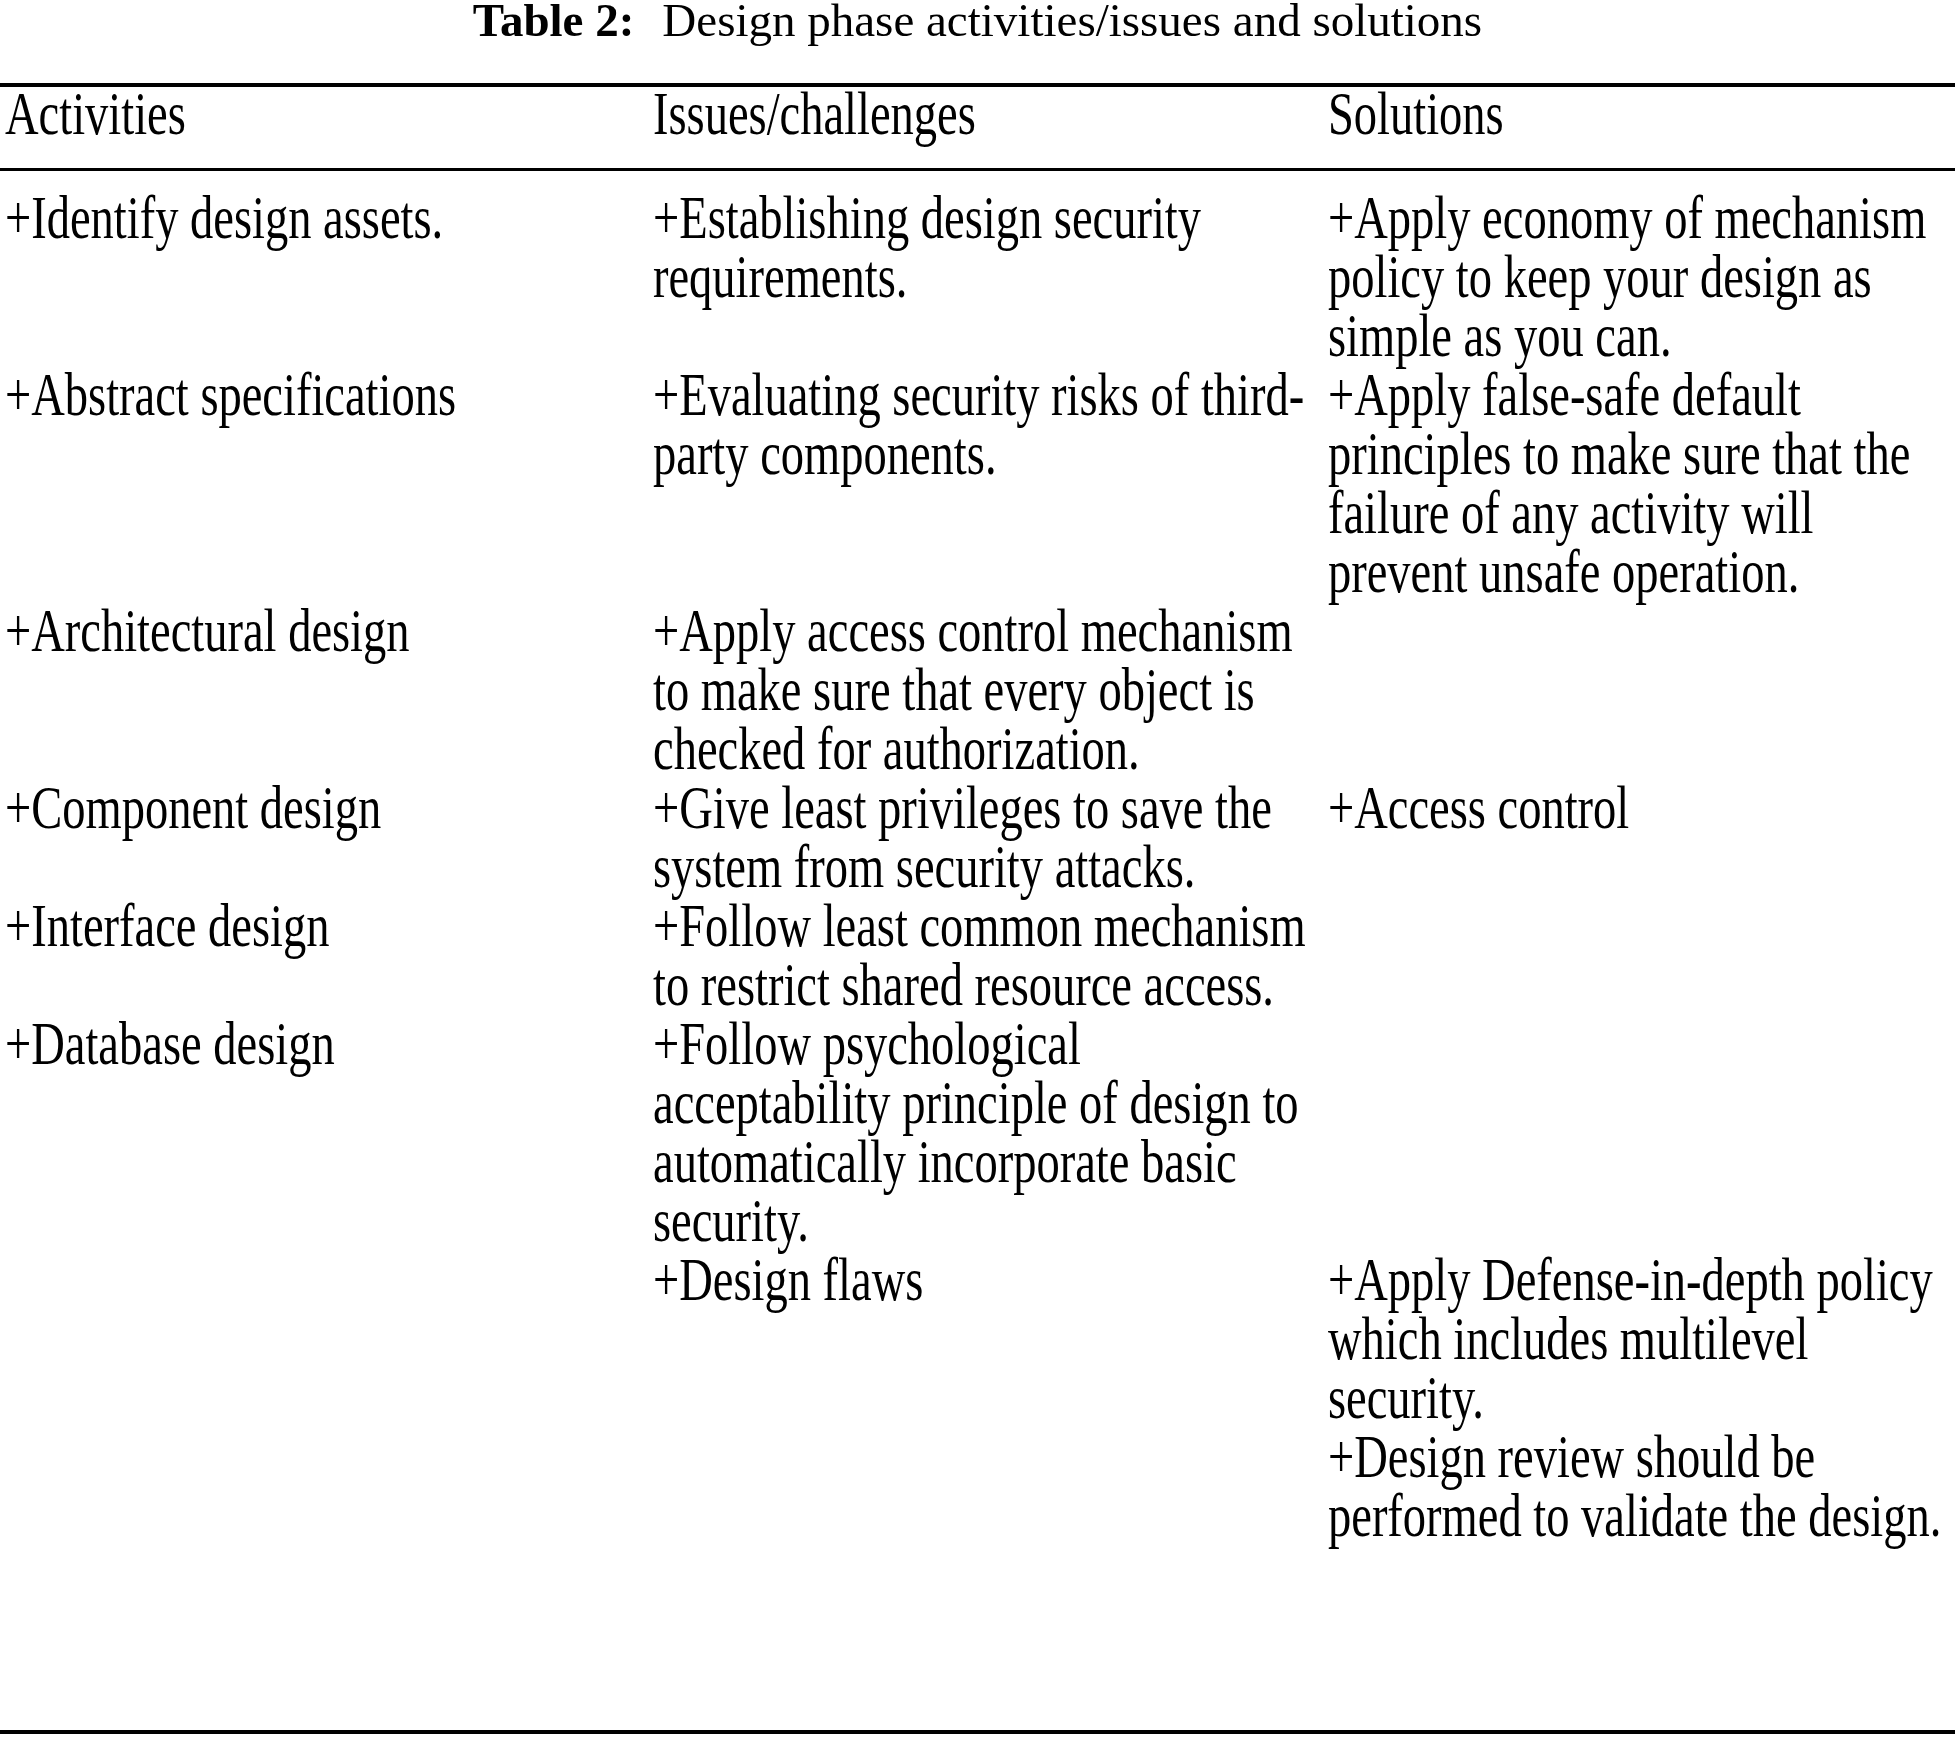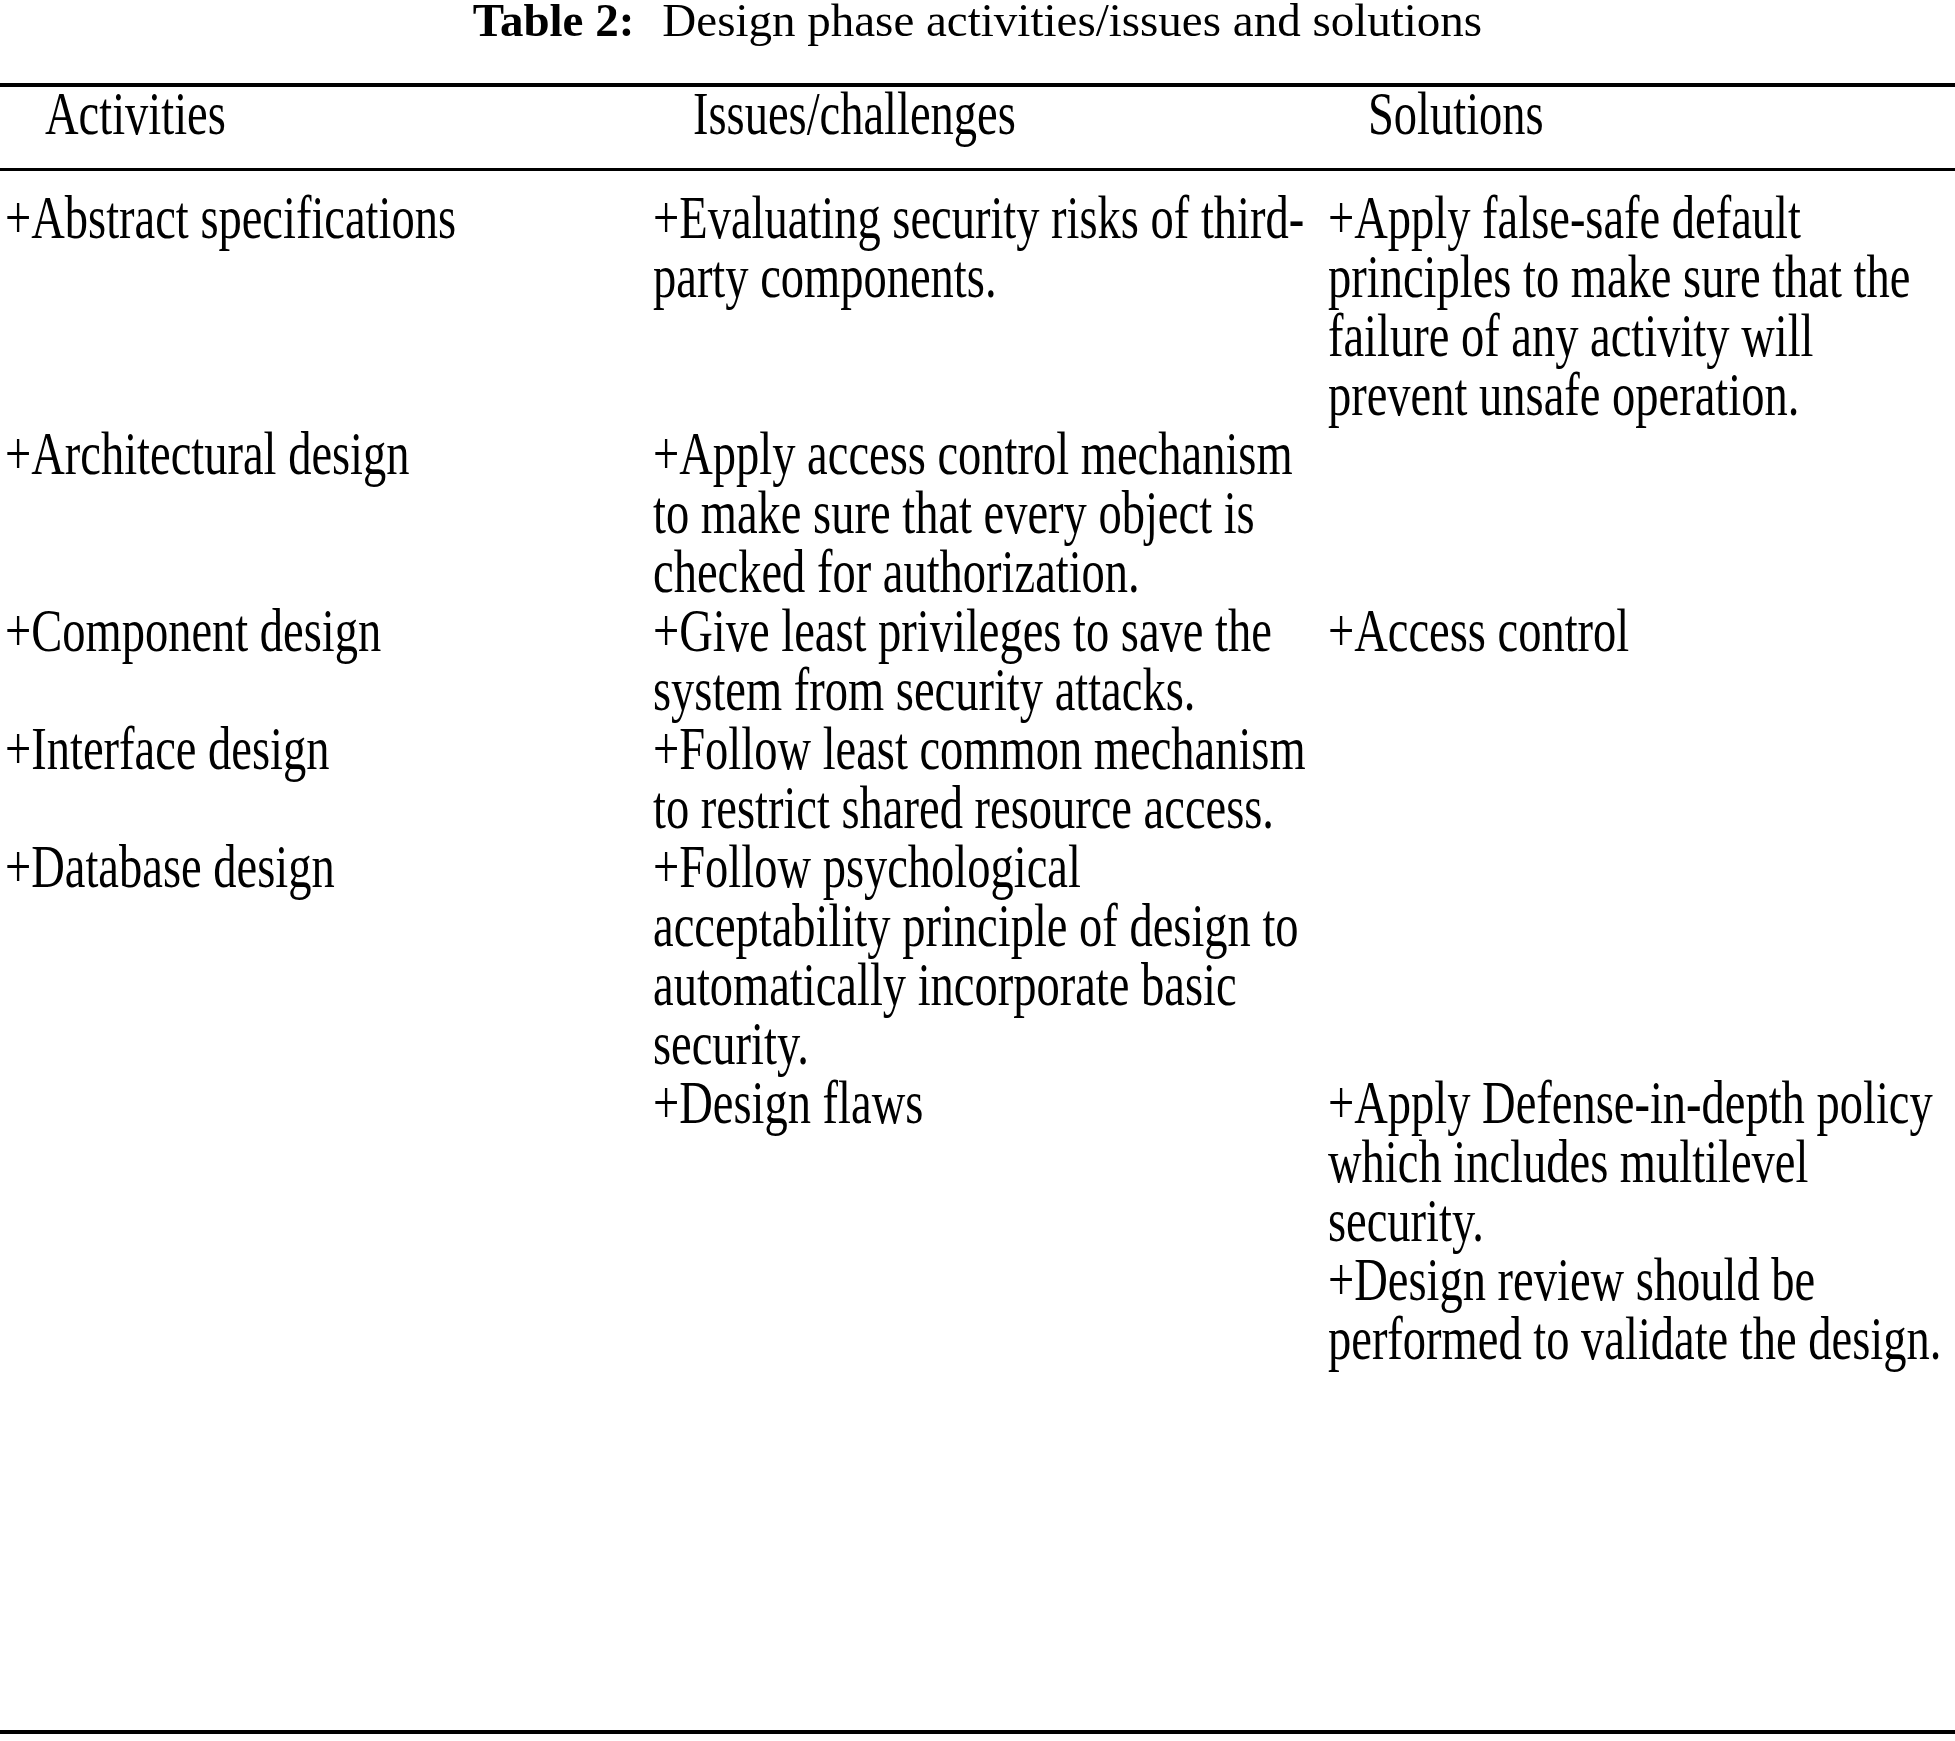--- a/index.html
+++ b/index.html
@@ -31,21 +31,21 @@
     width: 100%;
     background: #000000;
   }
   .rule-top    { top: 83px;   height: 4px; }
   .rule-mid    { top: 168px;  height: 3px; }
   .rule-bottom { top: 1730px; height: 4px; }
   .grid {
     display: grid;
     grid-template-columns: 653px 675px 627px;
   }
-  .header { position: absolute; top: 84px; left: 0; right: 0; margin-left: 40px; }
+  .header { position: absolute; top: 84px; left: 0; right: 0; }
   .tbody  { position: absolute; top: 188px; left: 0; right: 0; }
   .cell { box-sizing: border-box; overflow: visible; }
   .c1 { padding-left: 5px; }
   .c3 { padding-right: 0; }
   
   .sq {
     transform: scaleX(0.75);
     transform-origin: 0 0;
     width: 133.333%;
   }
@@ -70,20 +70,33 @@
     </div>
     <div class="cell c3">
       <div class="sq">Solutions</div>
     </div>
   </div>
 
   <div class="rule rule-mid"></div>
 
   <div class="tbody">
 
+    <div class="grid row">
+      <div class="cell c1">
+        <div class="sq">+Identify design assets.</div>
+      </div>
+      <div class="cell c2">
+        <div class="sq">+Establishing design security requirements.</div>
+      </div>
+      <div class="cell c3">
+        <div class="sq">
+          <div>+Apply economy of mechanism policy to keep your design as simple as you can.</div>
+        </div>
+      </div>
+    </div>
 
     <div class="grid row">
       <div class="cell c1">
         <div class="sq">+Abstract specifications</div>
       </div>
       <div class="cell c2">
         <div class="sq">+Evaluating security risks of third-party components.</div>
       </div>
       <div class="cell c3">
         <div class="sq">

